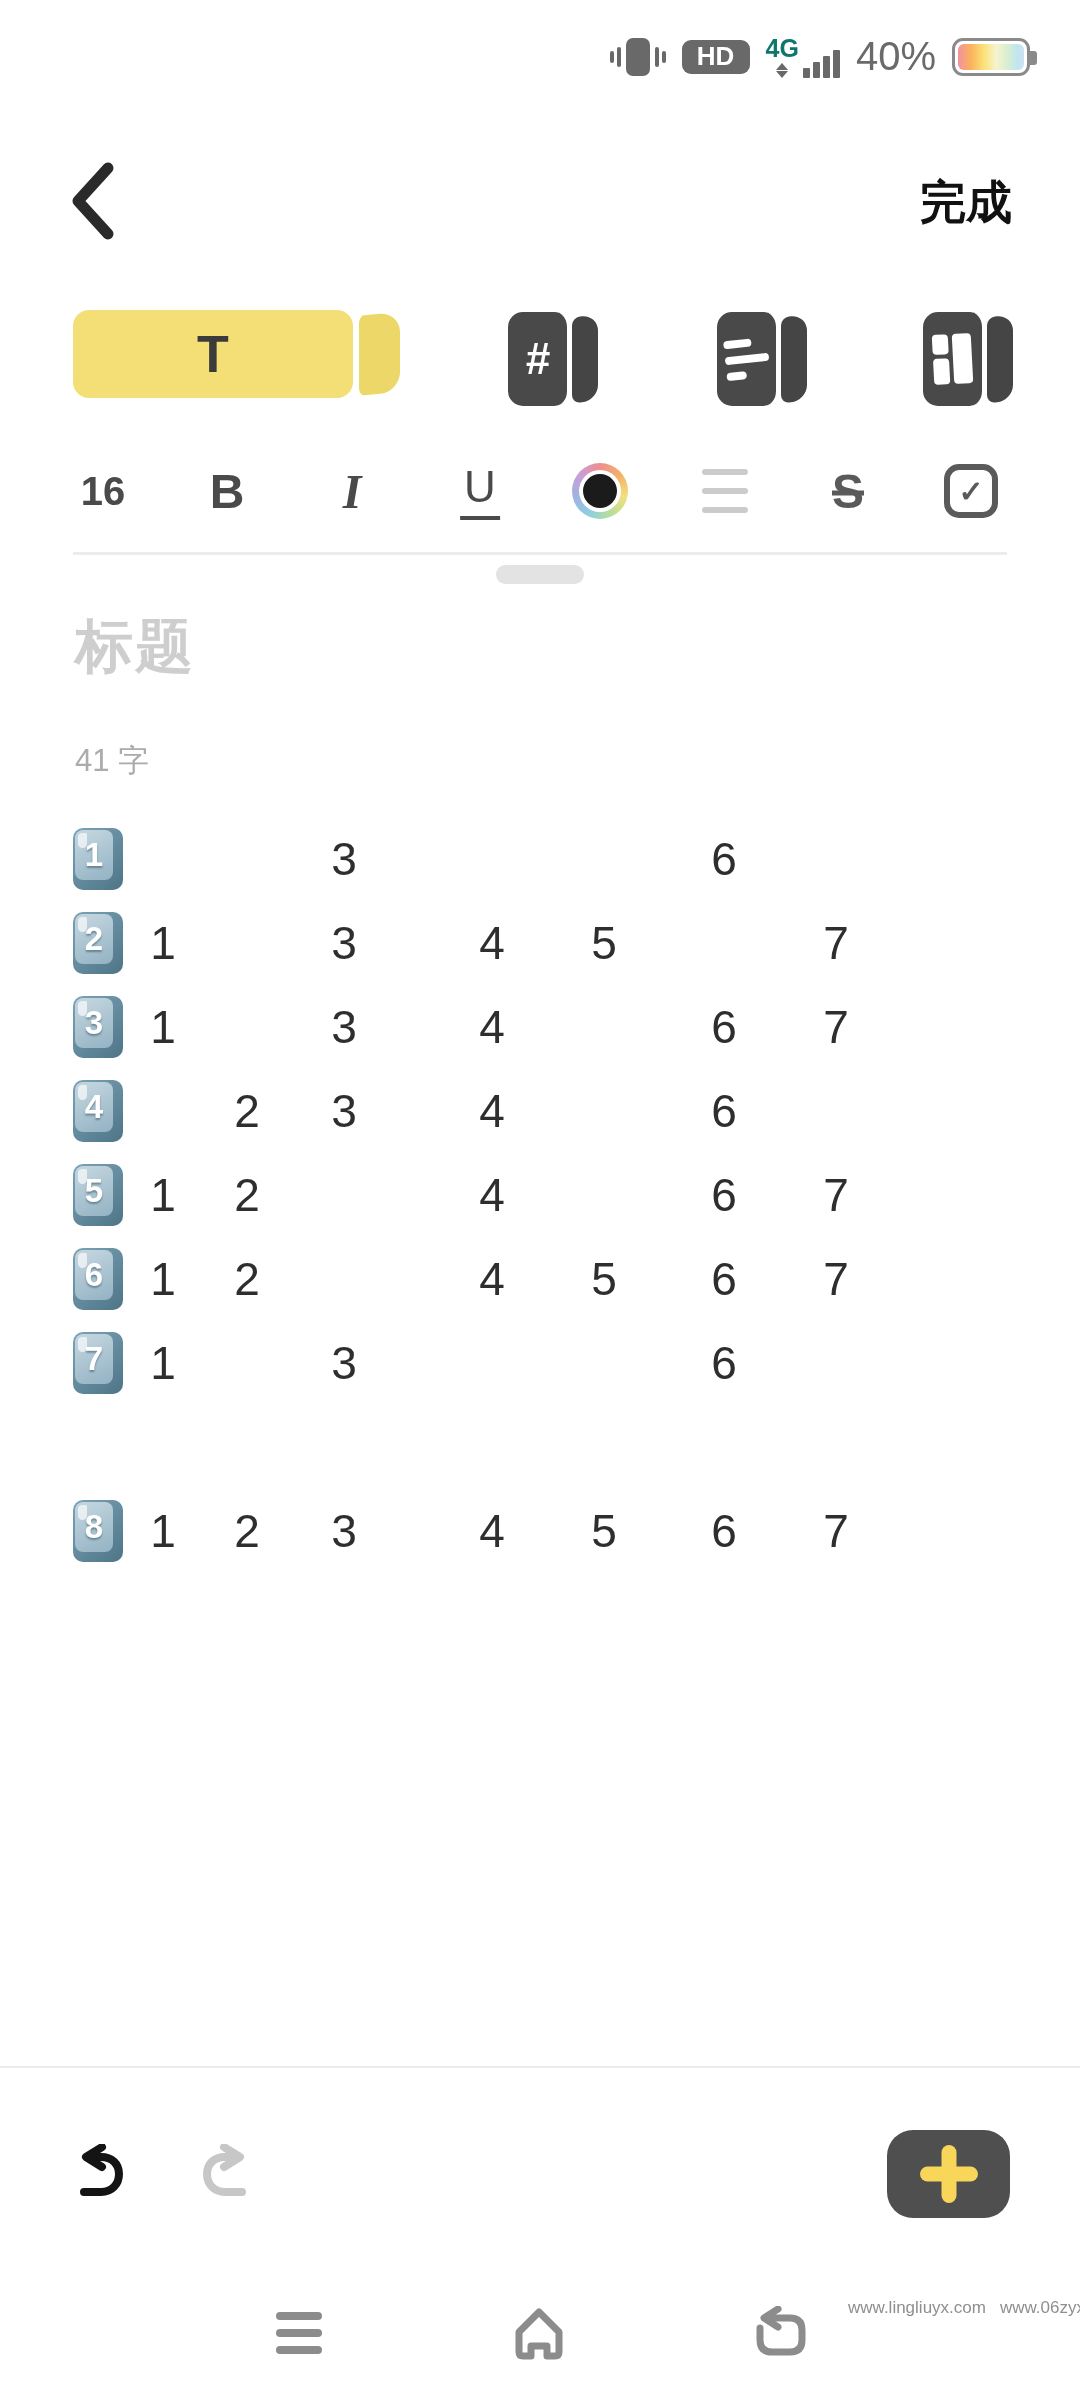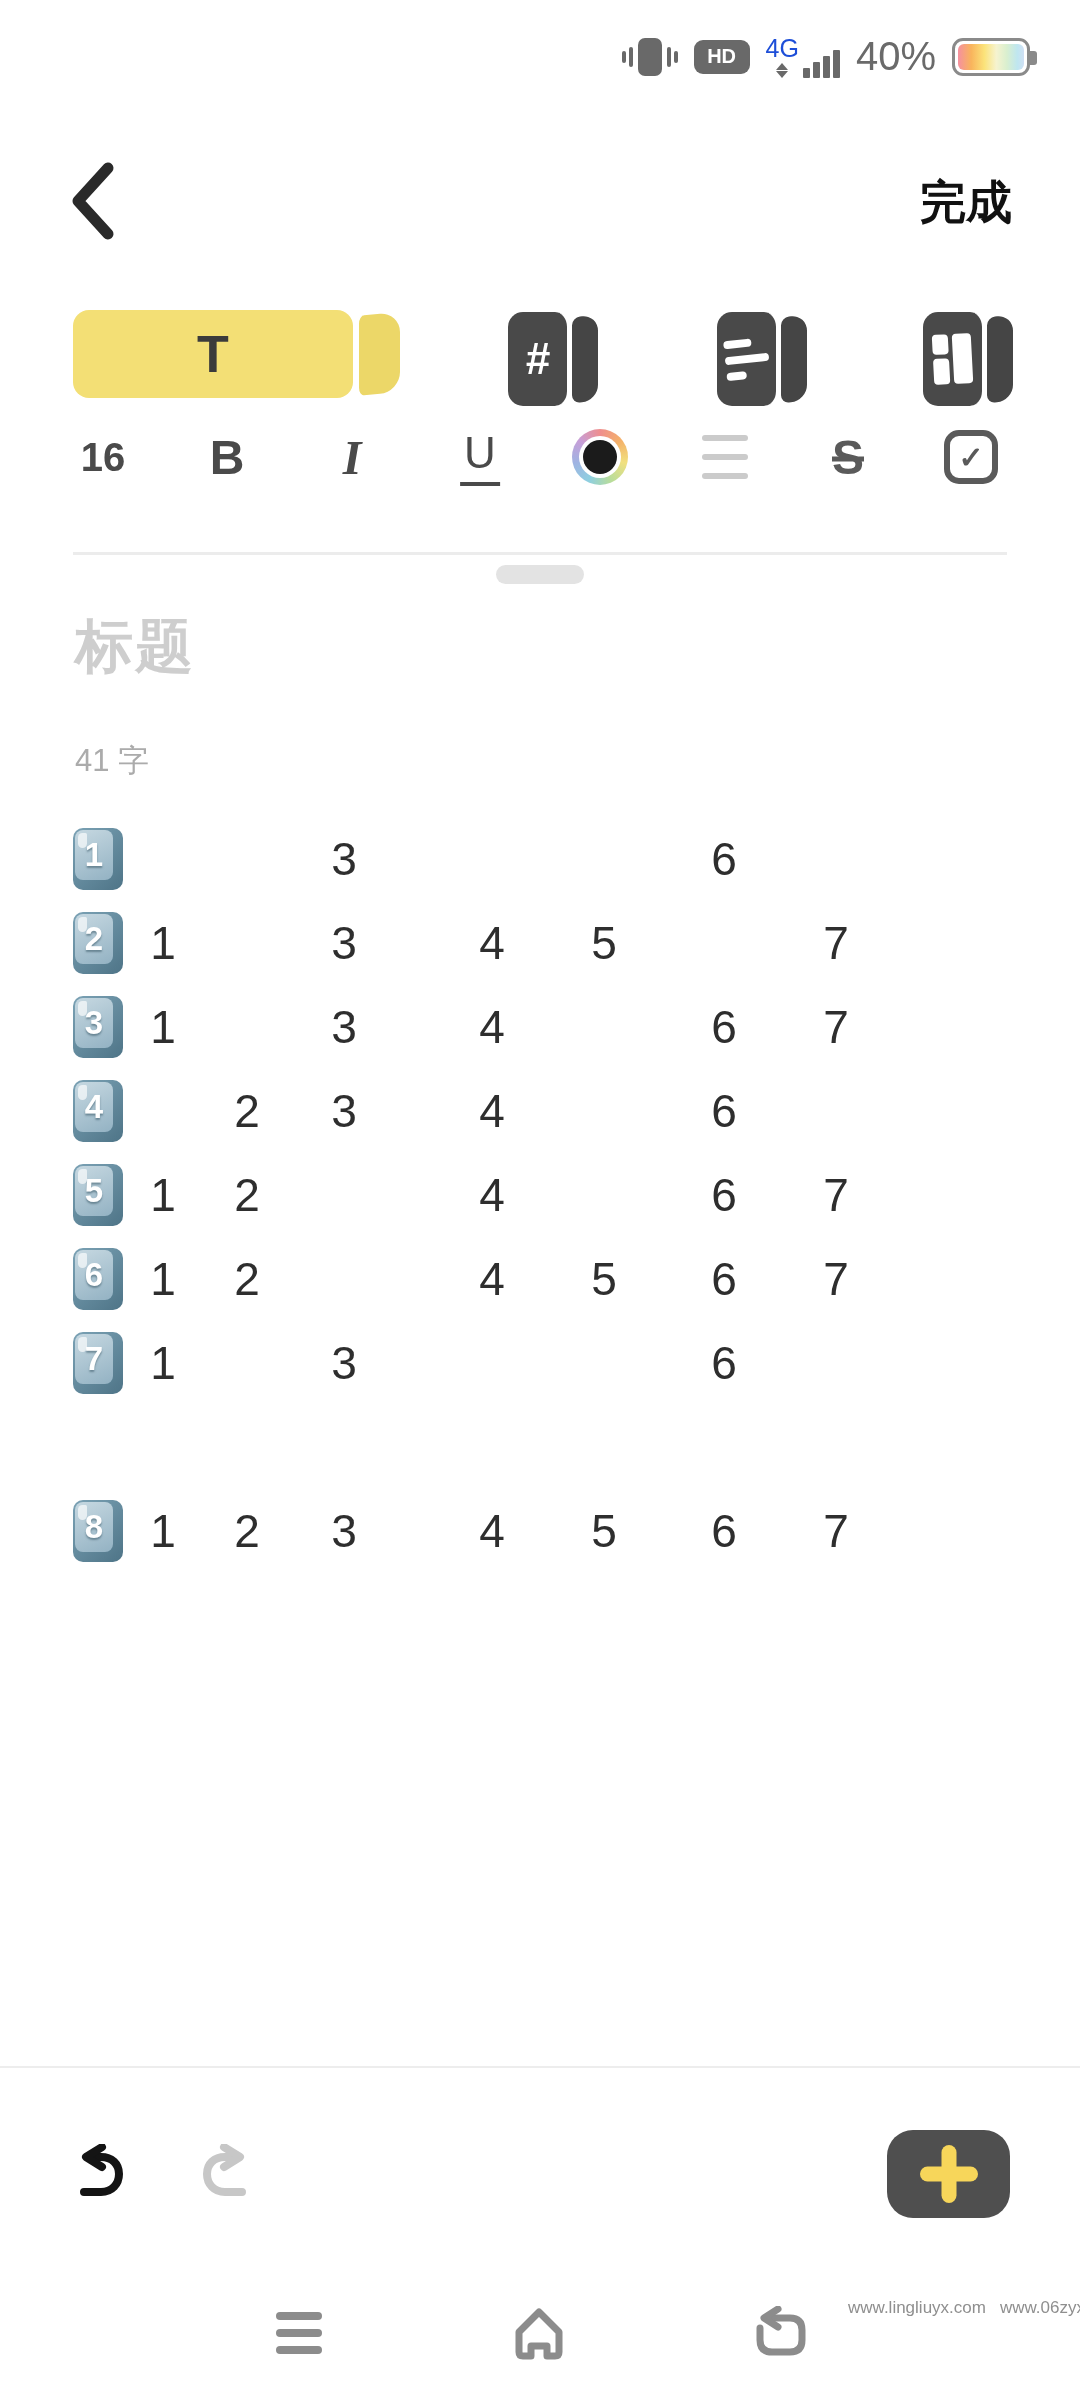--- a/index.html
+++ b/index.html
@@ -8,27 +8,27 @@
     position:relative; width:1080px; height:2400px; background:#fff; overflow:hidden;
     font-family:"Liberation Sans", sans-serif;
   }
   
   .statusbar{ position:absolute; top:0; left:0; right:0; height:100px; }
   .sb-left{ position:absolute; left:43px; top:30px; display:flex; align-items:center; gap:16px; }
   .sb-time{ font-size:42px; color:#5f5f5f; letter-spacing:1px; }
   .sb-right{ position:absolute; right:50px; top:34px; display:flex; align-items:center; gap:16px; }
   .chip{ background:#696969; border-radius:9px; color:#fff; font-weight:700; display:flex; align-items:center; justify-content:center; }
   .alipay{ width:36px; height:40px; border-radius:10px; font-size:24px; }
-  .hd{ width:56px; height:34px; font-size:20px; letter-spacing:0; }
+  .hd{ width:68px; height:34px; font-size:26px; letter-spacing:0; }
   .vibe{ display:flex; align-items:center; gap:3px; }
   .vibe i{ display:block; width:4px; border-radius:2px; background:#696969; }
   .vibe .phone{ width:24px; height:38px; border-radius:7px; background:#696969; margin:0 2px; }
   .sig{ display:flex; align-items:flex-end; gap:4px; }
   .sig-left{ display:flex; flex-direction:column; align-items:center; line-height:1; }
-  .sig-4g{ font-size:25px; font-weight:400; color:#1d4ed8; }
+  .sig-4g{ font-size:25px; font-weight:700; color:#0f766e; }
   .sig-arrows{ display:flex; flex-direction:column; gap:1px; margin-top:2px; }
   .tri-up{ width:0; height:0; border-left:6px solid transparent; border-right:6px solid transparent; border-bottom:7px solid #696969; }
   .tri-dn{ width:0; height:0; border-left:6px solid transparent; border-right:6px solid transparent; border-top:7px solid #696969; }
   .bars{ display:flex; align-items:flex-end; gap:3px; }
   .bars i{ display:block; width:7px; background:#696969; border-radius:1px; }
   .sb-pct{ font-size:40px; color:#6a6a6a; }
   .battery{ position:relative; width:78px; height:38px; border:3px solid #8a8a8a; border-radius:11px; }
   .battery .fill{ position:absolute; inset:3px; border-radius:6px;
     background:linear-gradient(90deg,#f590a0 0%,#f9b45c 20%,#fbe37a 40%,#f6f3cf 58%,#d9efcf 74%,#bfe6f0 90%,#cfe0f5 100%); }
   .battery .nub{ position:absolute; right:-10px; top:10px; width:7px; height:14px; background:#8a8a8a; border-radius:0 3px 3px 0; }
@@ -47,21 +47,21 @@
   .book .front{ position:absolute; left:0; top:0; width:62px; height:94px; background:#494949; border-radius:15px; border-right:3px solid #fff;
     display:flex; align-items:center; justify-content:center; }
   .book.b1{ left:508px; } .book.b2{ left:717px; } .book.b3{ left:923px; }
   .hashglyph{ color:#fff; font-size:44px; font-weight:700; font-style:italic; }
   .listglyph{ display:flex; flex-direction:column; gap:8px; align-items:flex-start; transform:rotate(-6deg); }
   .listglyph i{ display:block; height:8px; border-radius:4px; background:#fff; }
   .layoutglyph{ display:flex; gap:4px; transform:rotate(-3deg); }
   .layoutglyph .colA{ display:flex; flex-direction:column; gap:4px; }
   .layoutglyph i{ display:block; background:#fff; border-radius:4px; }
   
-  .fmt2{ position:absolute; top:414px; left:0; right:0; height:86px; }
+  .fmt2{ position:absolute; top:448px; left:0; right:0; height:86px; }
   .f-item{ position:absolute; top:43px; transform:translate(-50%,-50%); color:#4a4a4a; }
   .f-size{ left:103px; font-size:40px; font-weight:700; }
   .f-bold{ left:227px; font-size:48px; font-weight:700; }
   .f-italic{ left:352px; font-size:48px; font-style:italic; font-family:"Liberation Serif", serif; font-weight:600; }
   .f-under{ left:480px; font-size:44px; border-bottom:4px solid #4a4a4a; padding:0 4px 4px; }
   .f-color{ left:600px; width:56px; height:56px; border-radius:50%;
     background:conic-gradient(#ef8e8e,#f4b169,#f1e07f,#b9dd9a,#8ecfe0,#9fb3e2,#c79fd8,#ef8e8e); display:flex; align-items:center; justify-content:center; }
   .f-color .cw-white{ width:42px; height:42px; border-radius:50%; background:#fff; display:flex; align-items:center; justify-content:center; }
   .f-color .cw-black{ width:34px; height:34px; border-radius:50%; background:#1b1b1b; }
   .f-lines{ left:725px; display:flex; flex-direction:column; gap:13px; }

